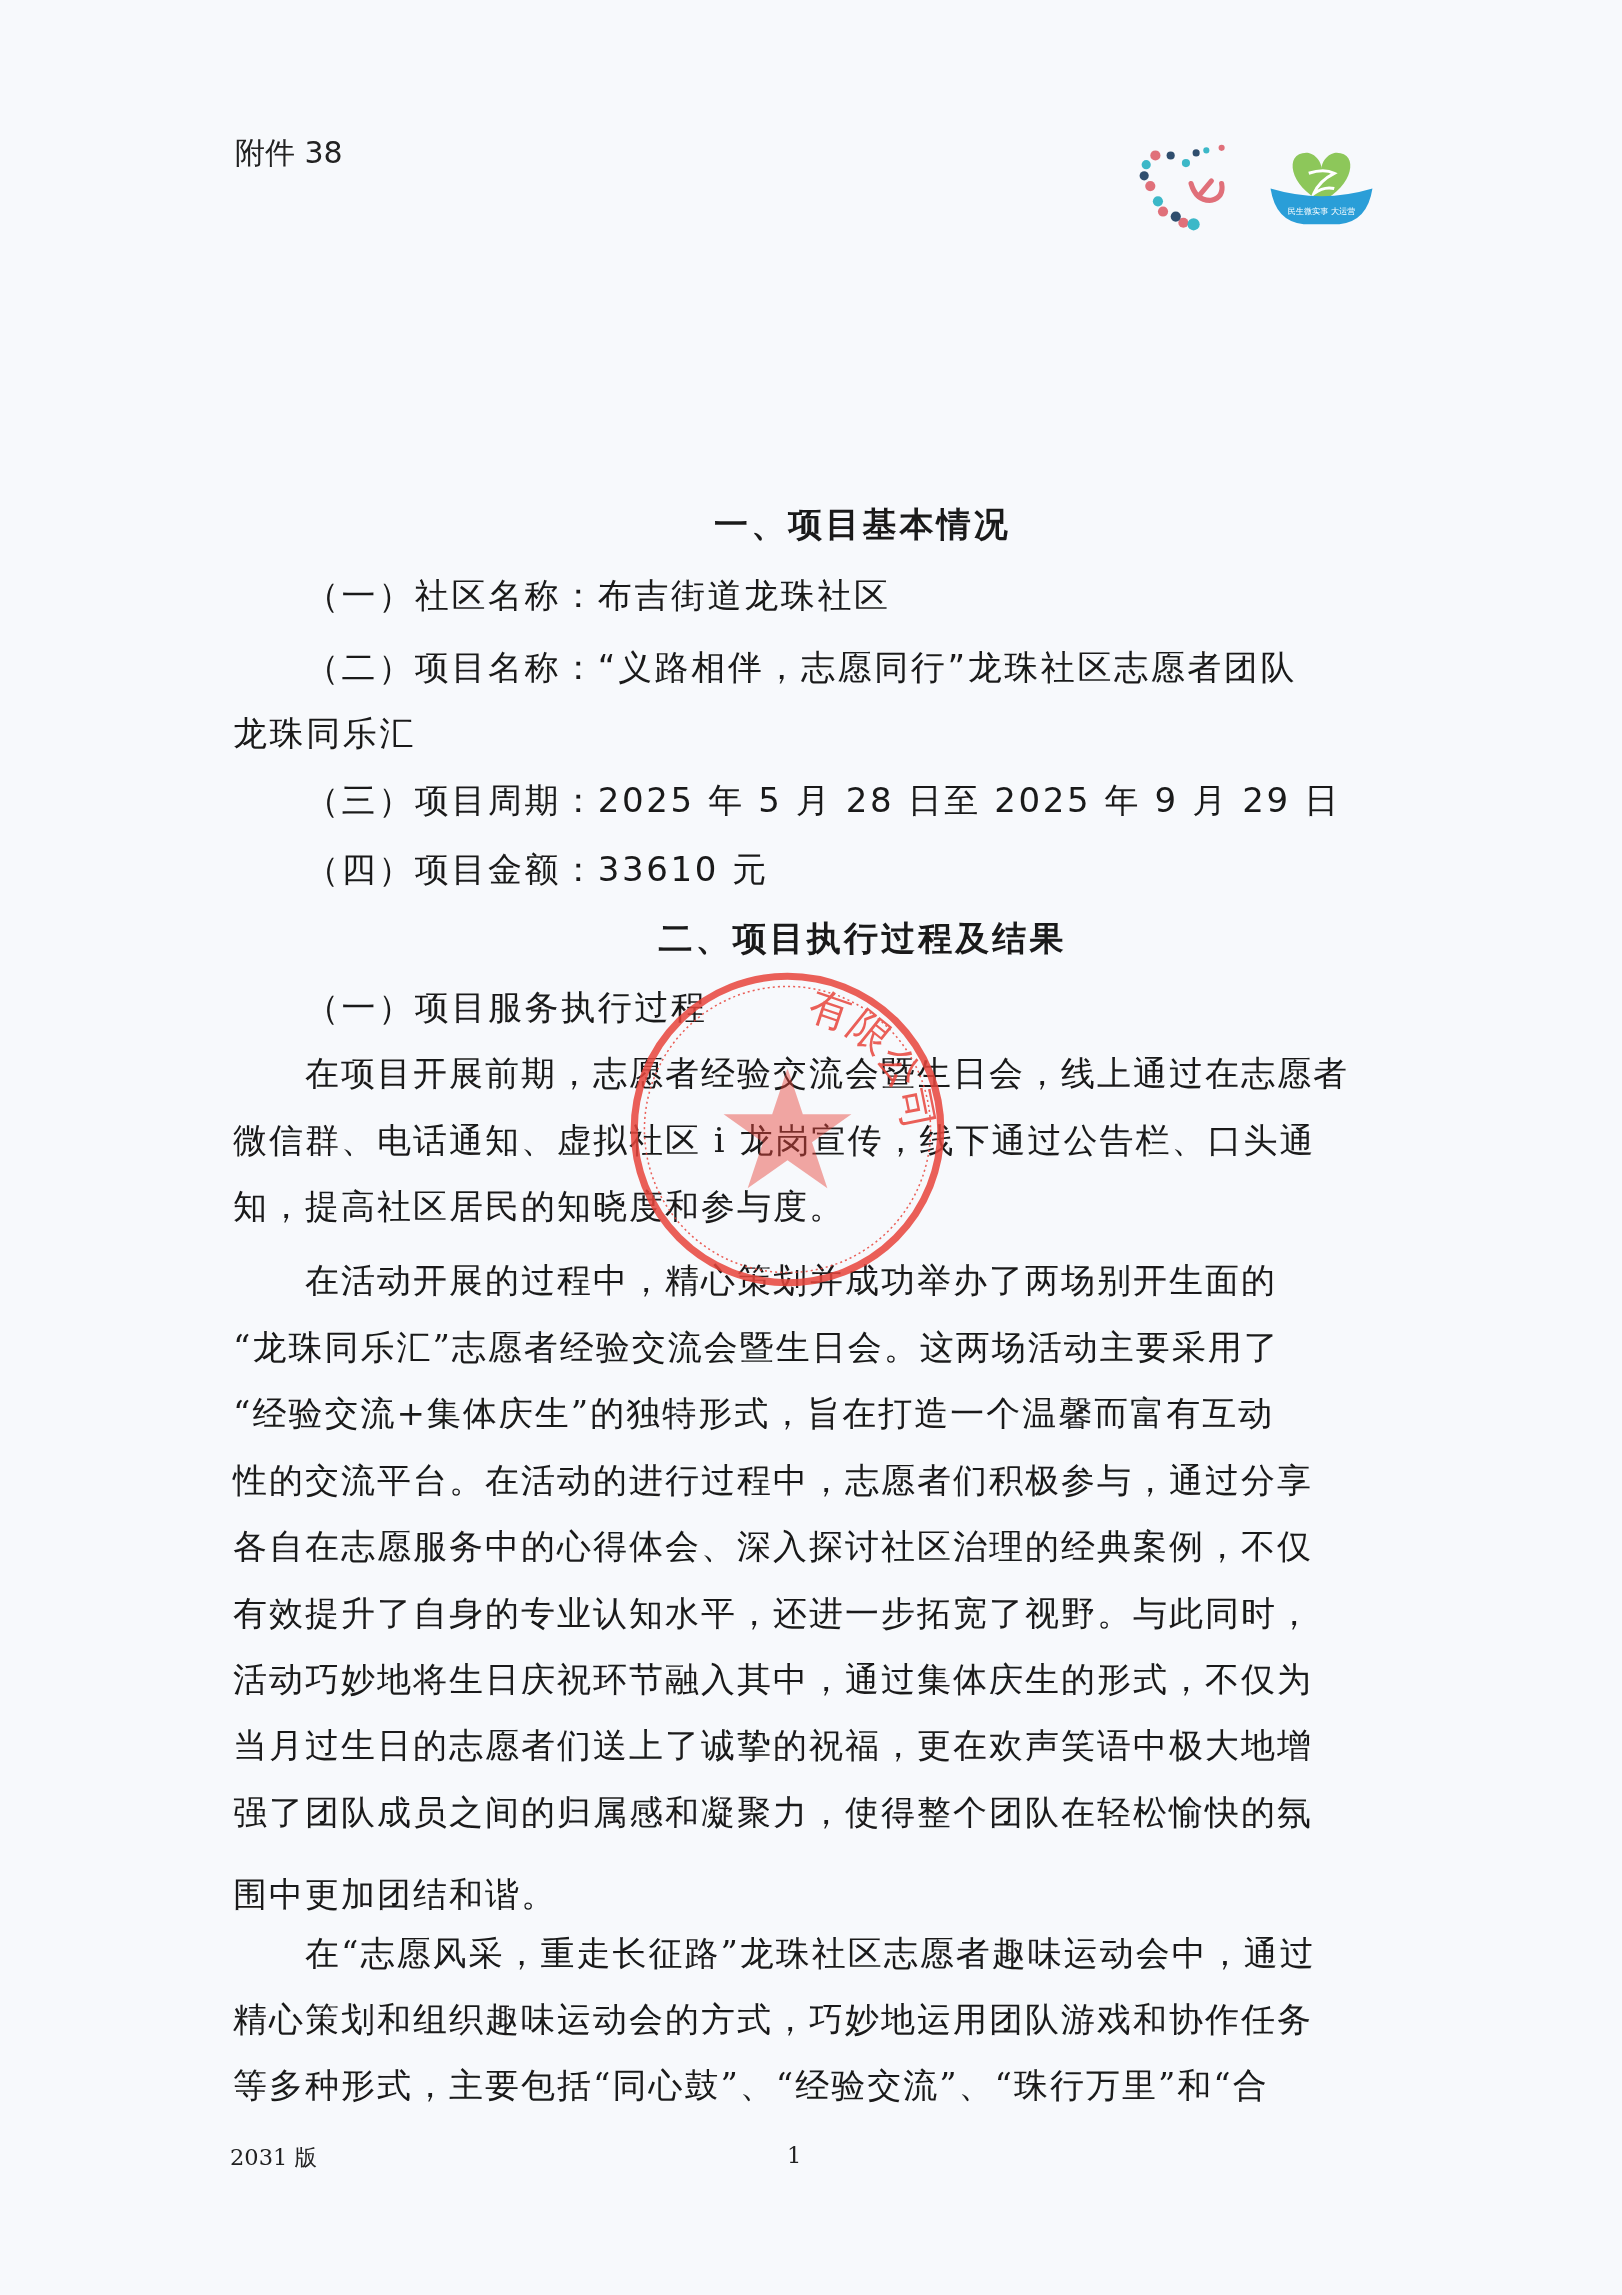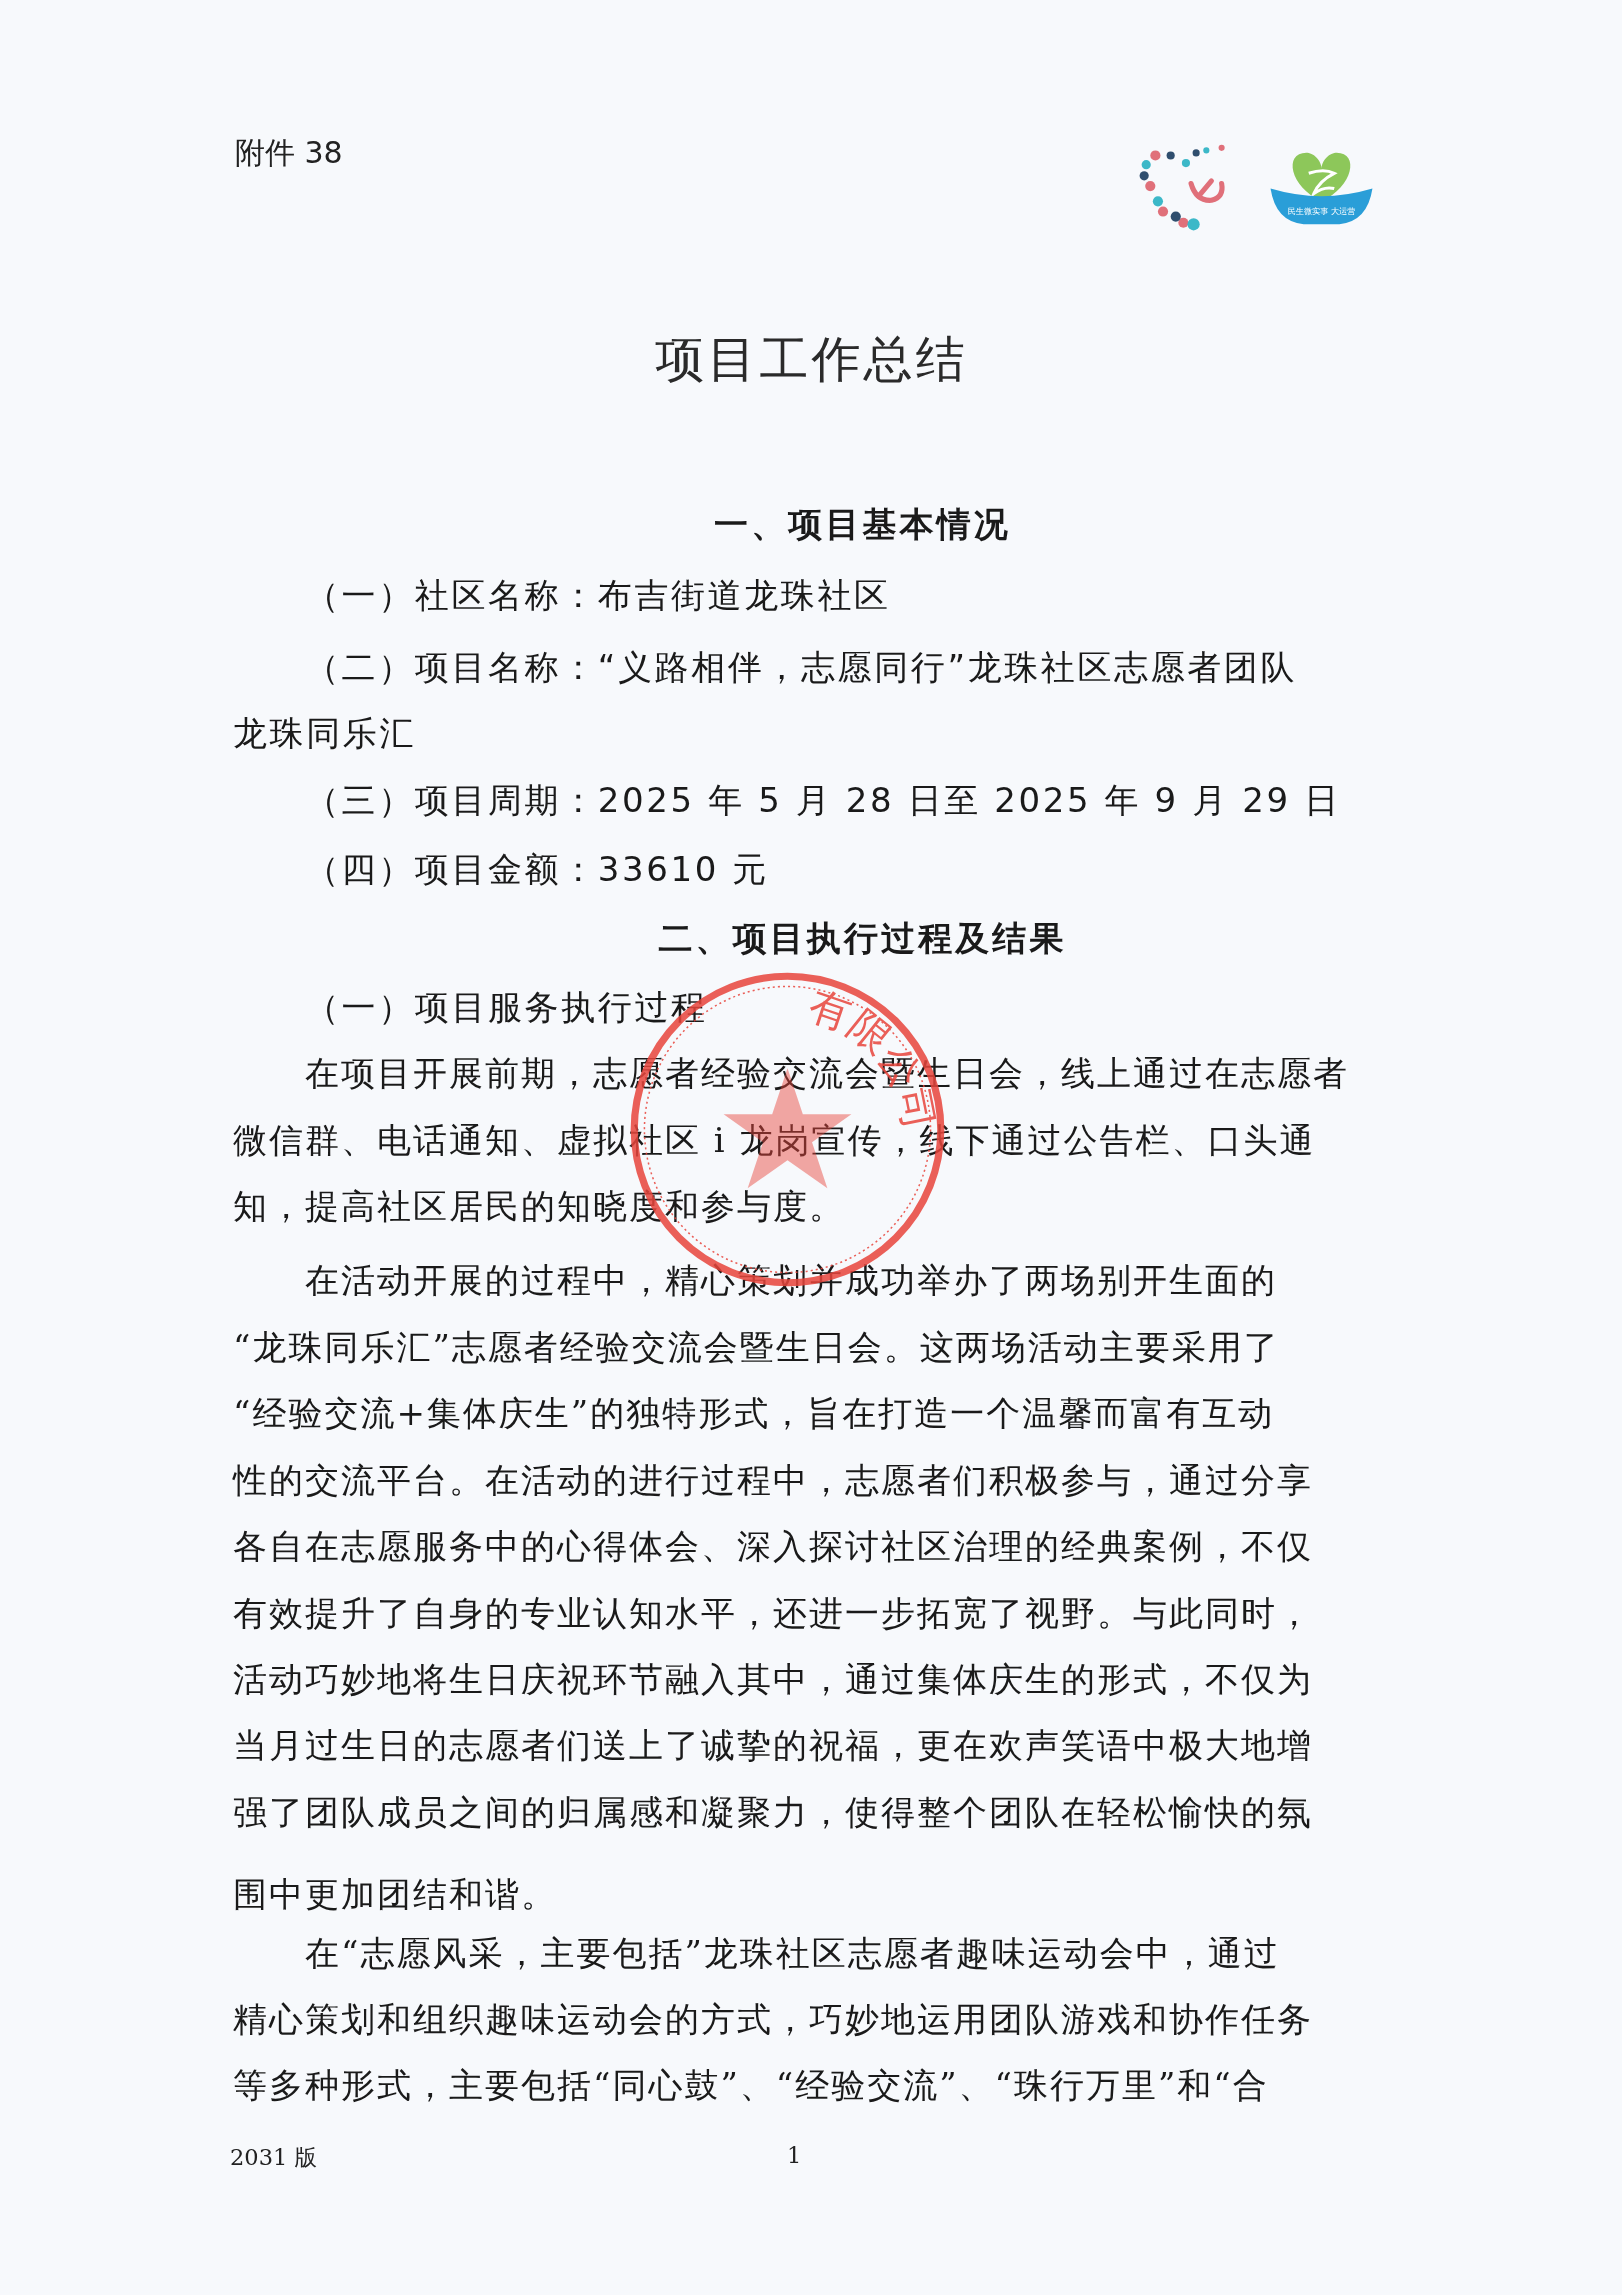--- a/index.html
+++ b/index.html
@@ -90,21 +90,20 @@
       </g>
     </svg>
     <svg class="logo logo-right" viewBox="0 0 210 160">
       <path d="M105 110 C40 80 30 10 80 15 C95 18 105 35 105 45 C105 35 115 18 130 15 C180 10 170 80 105 110 Z" fill="#8dc75a"></path>
       <path d="M80 55 Q110 45 130 55 Q100 70 90 95 Q110 80 130 85" stroke="#ffffff" stroke-width="6" fill="none"></path>
       <path d="M5 85 Q105 115 205 85 Q195 150 140 155 L70 155 Q15 150 5 85 Z" fill="#2a9ed8"></path>
       <text x="105" y="135" font-size="16" fill="#ffffff" text-anchor="middle" font-family="DejaVu Sans, sans-serif">民生微实事 大运营</text>
     </svg>
   </div>
 
-  <div class="title">项目工作总结</div>
 
   <div class="text-block" style="top:0;">
     <div class="line indent heading" style="top:504px;">一、项目基本情况</div>
     <div class="line indent sub" style="top:575px;">（一）社区名称：布吉街道龙珠社区</div>
     <div class="line indent sub" style="top:647px;">（二）项目名称：“义路相伴，志愿同行”龙珠社区志愿者团队</div>
     <div class="line sub" style="top:713px;">龙珠同乐汇</div>
     <div class="line indent sub" style="top:780px;">（三）项目周期：2025 年 5 月 28 日至 2025 年 9 月 29 日</div>
     <div class="line indent sub" style="top:849px;">（四）项目金额：33610 元</div>
     <div class="line indent heading" style="top:918px;">二、项目执行过程及结果</div>
     <div class="line indent sub" style="top:987px;">（一）项目服务执行过程</div>
@@ -117,21 +116,21 @@
     <div class="line" style="top:1327px;">“龙珠同乐汇”志愿者经验交流会暨生日会。这两场活动主要采用了</div>
     <div class="line" style="top:1393px;">“经验交流+集体庆生”的独特形式，旨在打造一个温馨而富有互动</div>
     <div class="line" style="top:1460px;">性的交流平台。在活动的进行过程中，志愿者们积极参与，通过分享</div>
     <div class="line" style="top:1526px;">各自在志愿服务中的心得体会、深入探讨社区治理的经典案例，不仅</div>
     <div class="line" style="top:1593px;">有效提升了自身的专业认知水平，还进一步拓宽了视野。与此同时，</div>
     <div class="line" style="top:1659px;">活动巧妙地将生日庆祝环节融入其中，通过集体庆生的形式，不仅为</div>
     <div class="line" style="top:1725px;">当月过生日的志愿者们送上了诚挚的祝福，更在欢声笑语中极大地增</div>
     <div class="line" style="top:1792px;">强了团队成员之间的归属感和凝聚力，使得整个团队在轻松愉快的氛</div>
     <div class="line" style="top:1858px;margin-top:16px;">围中更加团结和谐。</div>
 
-    <div class="line indent" style="top:1933px;">在“志愿风采，主要包括”龙珠社区志愿者趣味运动会中，通过</div>
+    <div class="line indent" style="top:1933px;">在“志愿风采，重走长征路”龙珠社区志愿者趣味运动会中，通过</div>
     <div class="line" style="top:1999px;">精心策划和组织趣味运动会的方式，巧妙地运用团队游戏和协作任务</div>
     <div class="line" style="top:2065px;">等多种形式，主要包括“同心鼓”、“经验交流”、“珠行万里”和“合</div>
   </div>
 
   <svg class="stamp" viewBox="0 0 640 640">
     <circle cx="320" cy="320" r="300" fill="none" stroke="#e8453c" stroke-width="14"></circle>
     <circle cx="320" cy="320" r="280" fill="none" stroke="#e8453c" stroke-width="3" stroke-dasharray="4 6"></circle>
     <polygon points="320,200 350,290 445,290 368,345 398,435 320,380 242,435 272,345 195,290 290,290" fill="#e8453c" opacity="0.55"></polygon>
     <path id="stampArc" d="M 90 330 A 230 230 0 0 1 550 330" fill="none"></path>
     <text font-size="80" fill="#e8453c" font-family="DejaVu Sans, sans-serif">

